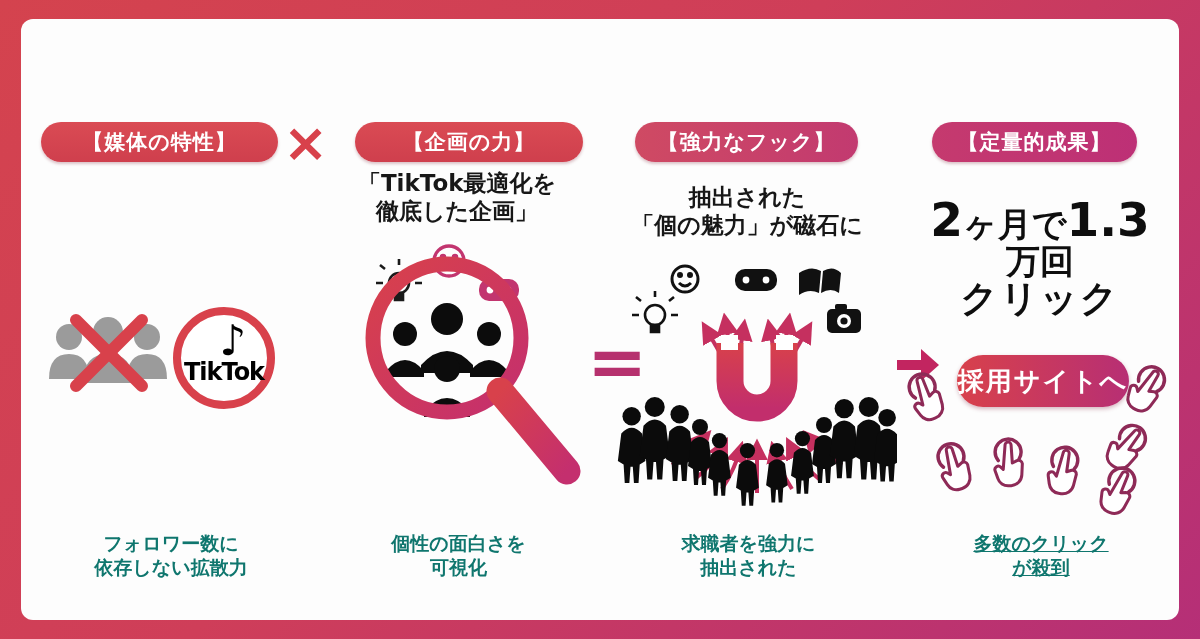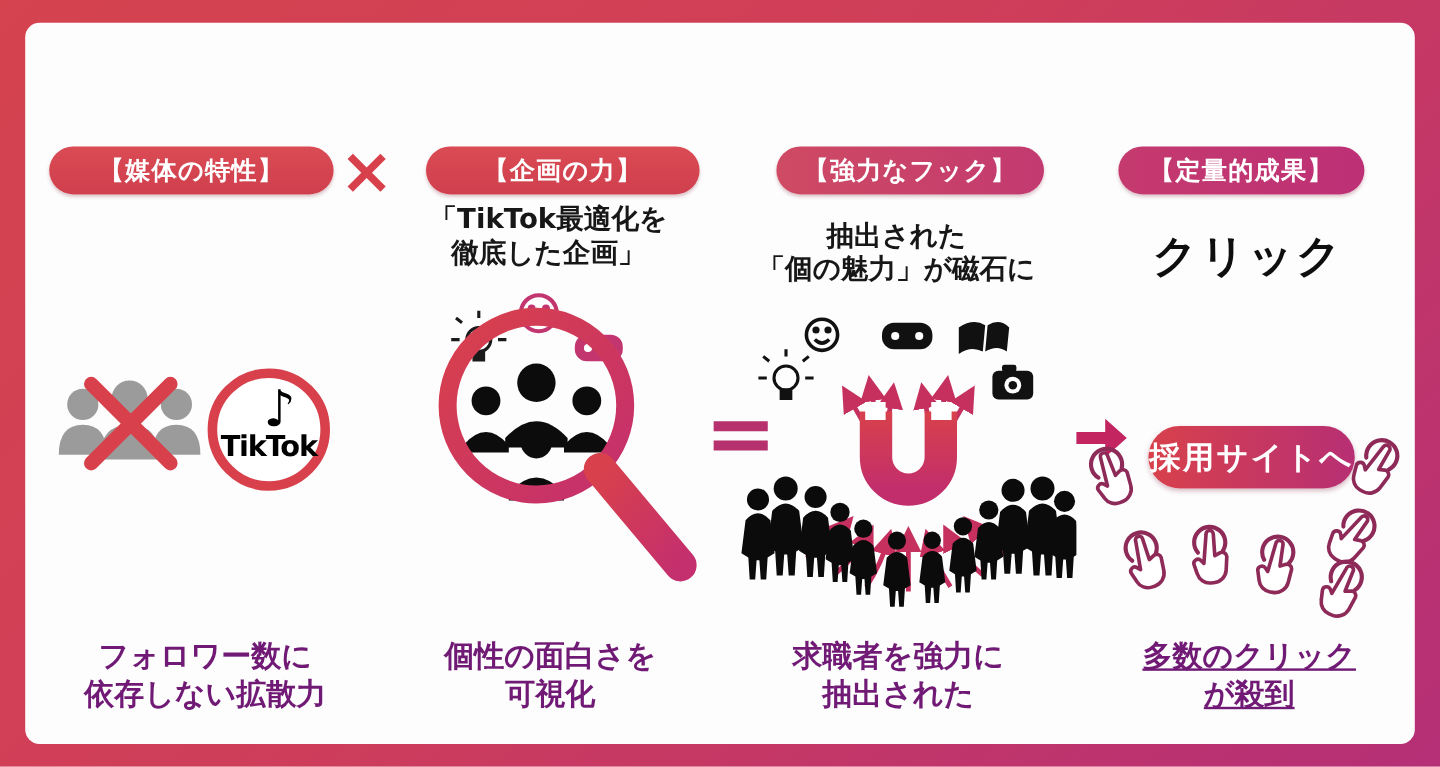--- a/index.html
+++ b/index.html
@@ -27,21 +27,21 @@
   .pill-red   { background:linear-gradient(180deg,#da4b54,#cf3f4d); }
   .pill-pink  { background:linear-gradient(90deg,#cf4a63,#c23a70); }
   .pill-mag   { background:linear-gradient(90deg,#c53a6e,#bd3076); }
 
   .subtitle {
     position:absolute; text-align:center; font-weight:bold;
     font-size:23px; line-height:1.22; color:#171717;
   }
   .caption {
     position:absolute; text-align:center; font-weight:bold;
-    font-size:25px; line-height:1.28; color:#701a75;
+    font-size:19px; line-height:1.28; color:#0f766e;
   }
   .operator { position:absolute; font-weight:900; }
   .op-x  { font-size:54px; color:#d8414b; }
   .op-eq { font-size:72px; color:#b6316e; }
 
   .headline {
     position:absolute; text-align:center; color:#0e0e0e; font-weight:900;
     line-height:1.05;
   }
   .headline .big   { font-size:47px; }
@@ -76,39 +76,42 @@
   <div class="pill pill-red" style="left:20px;top:103px;width:237px;">
     <span>【媒体の特性】</span>
   </div>
 
   <div class="operator op-x" style="left:262px;top:92px;">×</div>
 
   <div class="pill pill-red" style="left:322px;top:103px;width:228px;margin-left:12px;">
     <span>【企画の力】</span>
   </div>
 
-  <div class="pill pill-pink" style="left:614px;top:103px;width:223px;margin-left:12px;">
+  <div class="pill pill-pink" style="left:614px;top:103px;width:223px;">
     <span>【強力なフック】</span>
   </div>
 
   <div class="pill pill-mag" style="left:911px;top:103px;width:205px;">
     <span>【定量的成果】</span>
   </div>
 
   <div class="subtitle" style="left:310px;top:150px;width:252px;">
     <div>「TikTok最適化を</div>
     <div>徹底した企画」</div>
   </div>
 
   <div class="subtitle" style="left:600px;top:164px;width:252px;">
     <div>抽出された</div>
     <div>「個の魅力」が磁石に</div>
   </div>
 
   <div class="headline" style="left:894px;top:176px;width:250px;">
+    <div>
+      <span class="big">2</span><span class="small">ヶ月で</span><span class="big">1.3</span><span class="small">万回</span>
+    </div>
     <div class="l2">クリック</div>
   </div>
 
   <svg class="abs" style="left:26px;top:296px;" width="122" height="78" viewBox="0 0 122 78">
     <g fill="#9b9b9b">
       <circle cx="22" cy="22" r="13"></circle>
           <path d="M2 64 q0 -25 20 -25 q20 0 20 25 z"></path>
       <circle cx="100" cy="22" r="13"></circle>
           <path d="M80 64 q0 -25 20 -25 q20 0 20 25 z"></path>
       <circle cx="61" cy="17" r="15"></circle>

